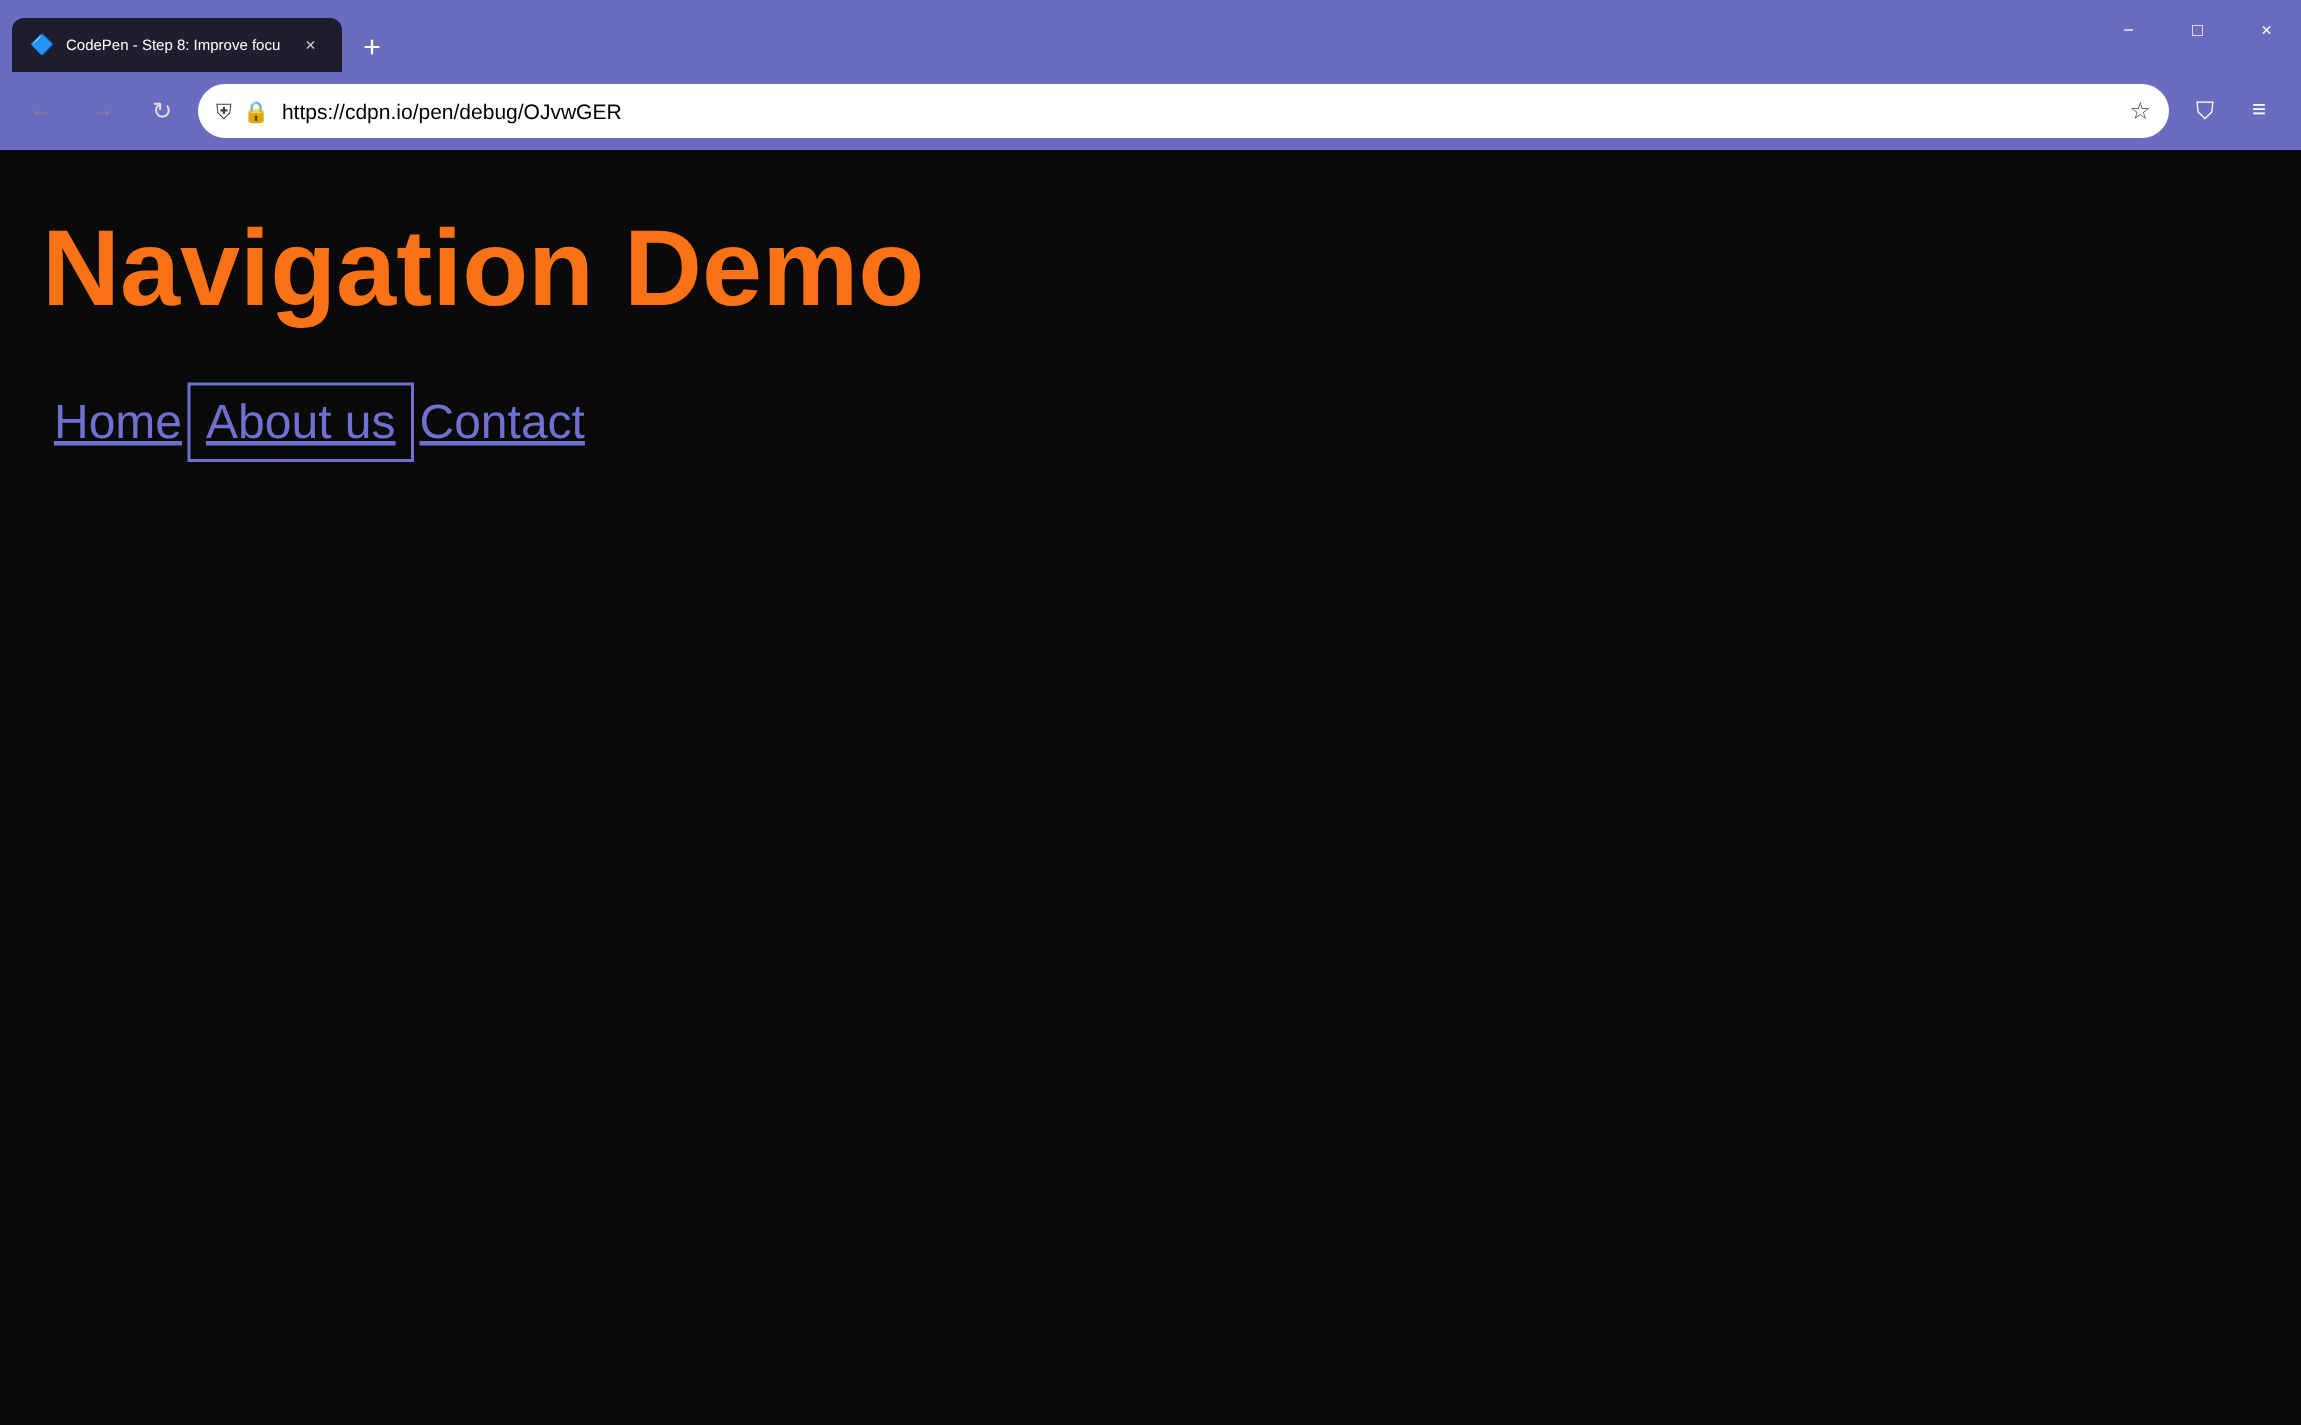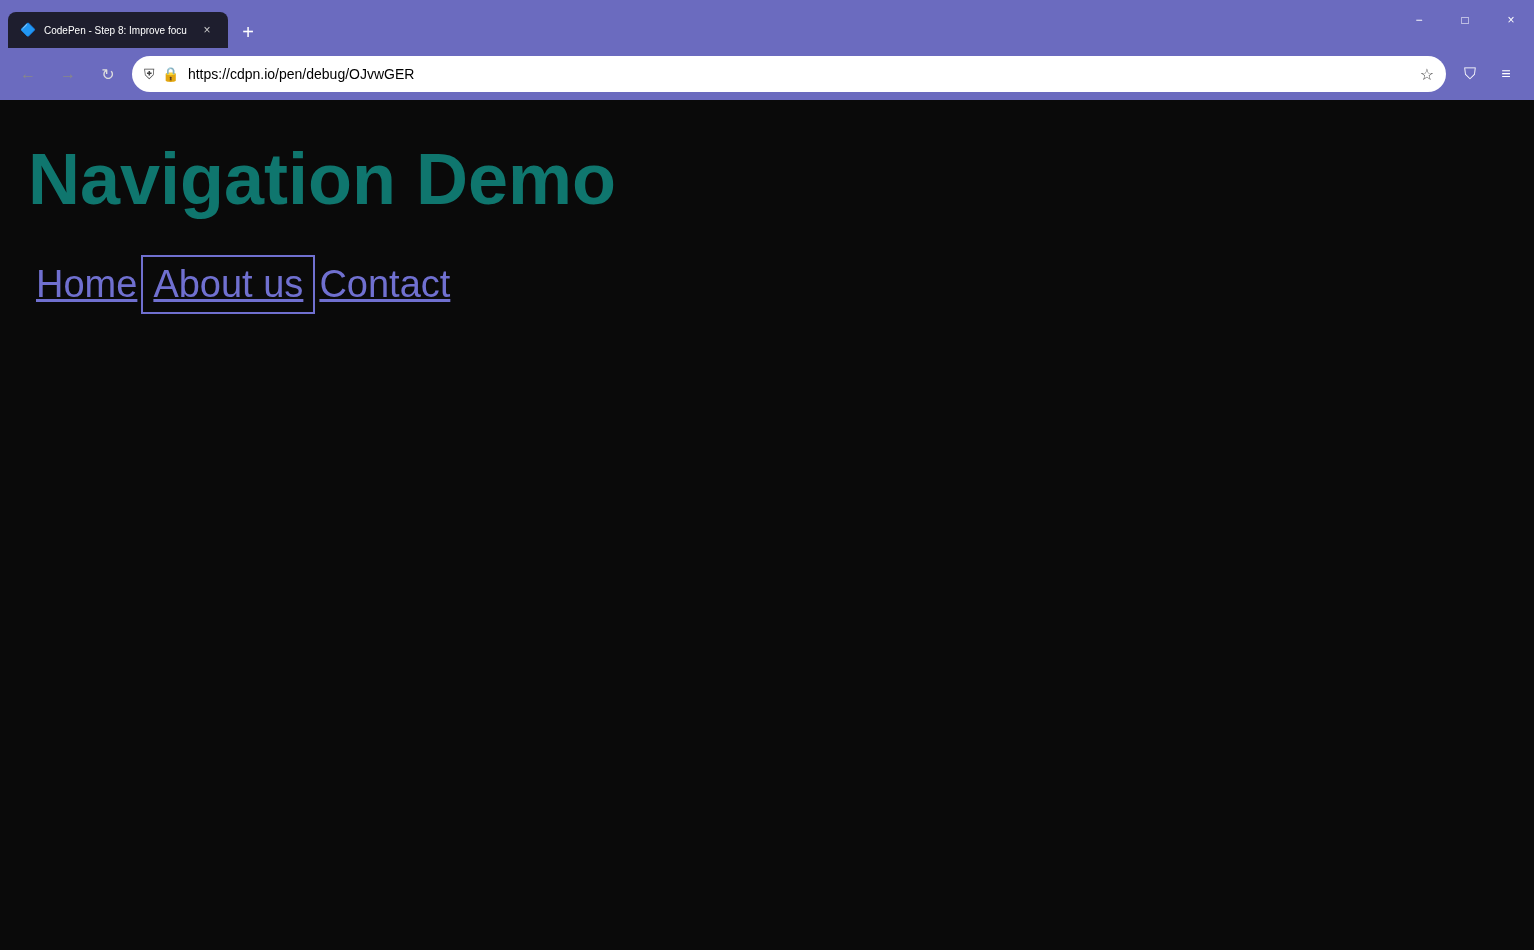--- a/index.html
+++ b/index.html
@@ -183,34 +183,34 @@
     .webpage {
       background: #0a0a0a;
       width: 100%;
       height: calc(950px - 100px);
       padding: 40px 28px;
     }
 
     .page-title {
       font-size: 72px;
       font-weight: 900;
-      color: #0f766e;
+      color: #f97316;
       margin-bottom: 40px;
       line-height: 1.1;
     }
 
     .nav-links {
       display: flex;
       align-items: center;
       gap: 0;
       flex-wrap: wrap;
     }
 
     .nav-link {
-      font-size: 38px;
+      font-size: 32px;
       color: #7070d0;
       text-decoration: underline;
       text-decoration-color: #7070d0;
       padding: 4px 8px;
       cursor: pointer;
       font-family: Arial, sans-serif;
     }
 
     .nav-link.focused {
       outline: 2px solid #7070d0;

